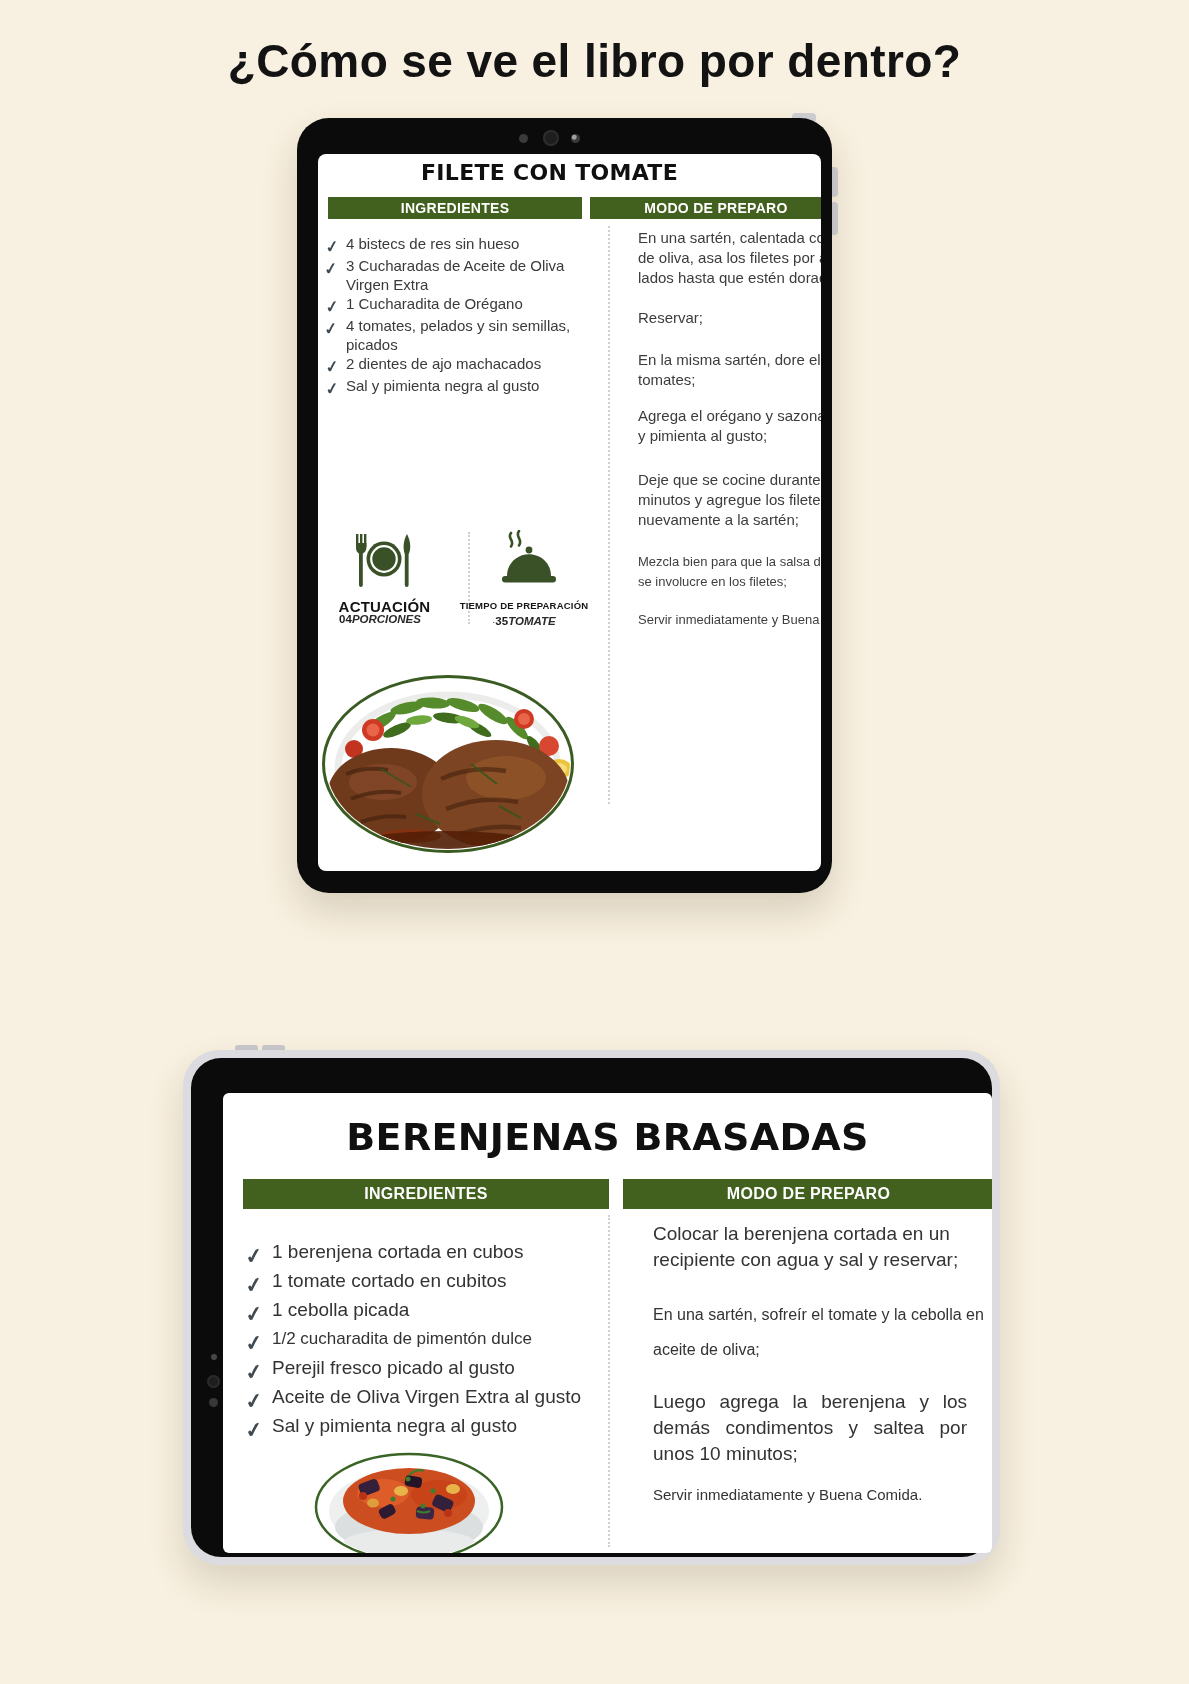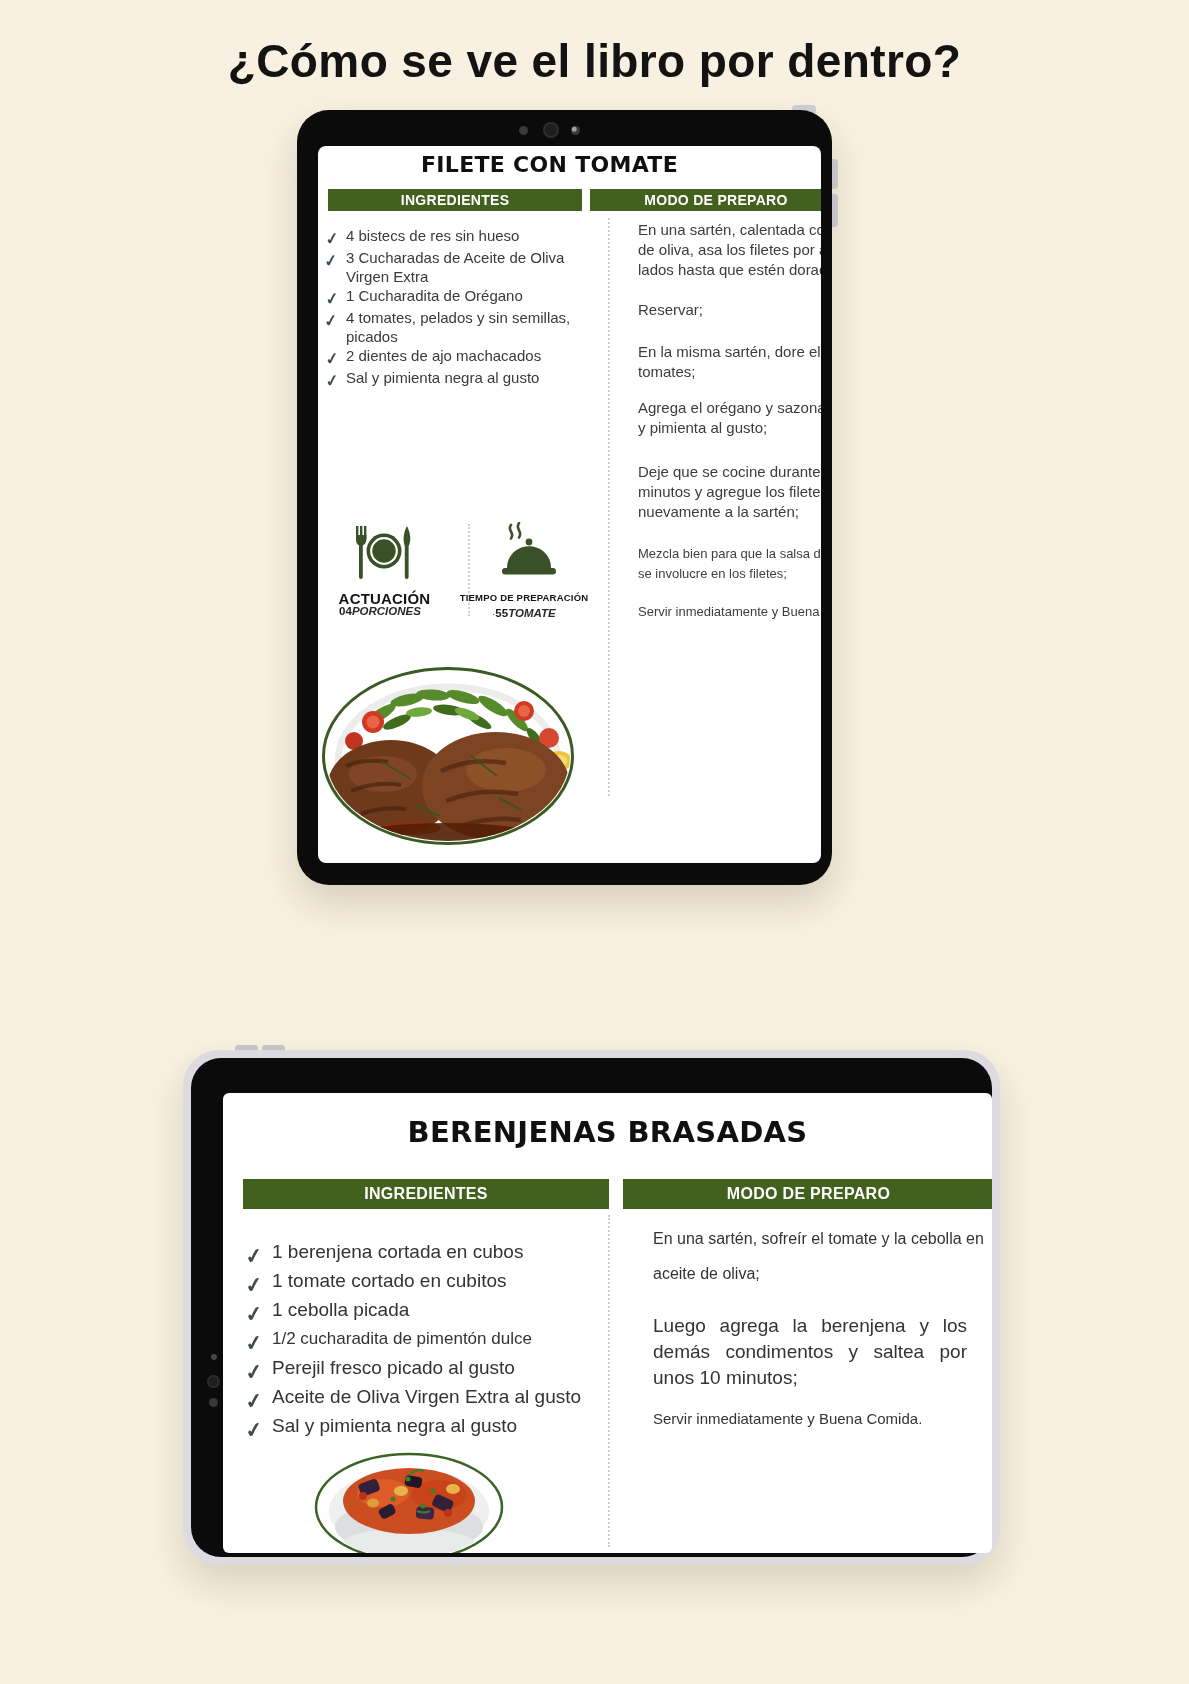--- a/index.html
+++ b/index.html
@@ -5,21 +5,21 @@
   * { box-sizing: border-box; margin: 0; padding: 0; }
   html,body { background:#f8f0e0; }
   .page { position:relative; width:1189px; height:1684px; background:#f8f0e0; overflow:hidden;
           font-family:"Liberation Sans",sans-serif; margin:0 auto; }
 
   .main-title { position:absolute; top:34px; left:0; width:100%; text-align:center;
 
                 font-size:46px; font-weight:800; color:#131313; letter-spacing:.4px; }
 
   
-  .tablet1 { position:absolute; left:297px; top:110px; width:535px; height:775px; }
+  .tablet1 { position:absolute; left:297px; top:118px; width:535px; height:775px; }
   .t1-topbtn { position:absolute; top:-5px; right:16px; width:24px; height:10px; border-radius:4px; background:#cfcfd4; }
   .t1-sbtn1 { position:absolute; right:-6px; top:49px; width:9px; height:30px; border-radius:4px; background:#cfcfd4; }
   .t1-sbtn2 { position:absolute; right:-6px; top:84px; width:9px; height:33px; border-radius:4px; background:#cfcfd4; }
   .t1-frame { position:absolute; inset:0; background:#0b0b0b; border-radius:32px;
               box-shadow:0 18px 36px rgba(70,55,25,.18); }
   .cam { position:absolute; border-radius:50%; }
   .t1-cam1 { left:222px; top:16px; width:9px; height:9px; background:#3a3a3a; }
   .t1-cam2 { left:246px; top:12px; width:16px; height:16px; background:#1e1e1e; box-shadow:inset 0 0 0 2px #2d2d2d; }
   .t1-cam3 { left:274px; top:16px; width:9px; height:9px;
              background:radial-gradient(circle at 35% 35%, #a0a0a0 0 2px, #3a3a3a 3px); }
@@ -70,21 +70,21 @@
   .t2-outer { position:absolute; inset:0; background:#dcdce0; border-radius:36px;
               box-shadow:0 18px 36px rgba(70,55,25,.16); }
   .t2-frame { position:absolute; left:8px; top:8px; width:801px; height:499px; background:#0b0b0b; border-radius:30px; }
   .t2-cam1 { left:20px; top:296px; width:6px; height:6px; background:#474747; }
   .t2-cam2 { left:16px; top:317px; width:13px; height:13px; background:#1e1e1e; box-shadow:inset 0 0 0 2px #2b2b2b; }
   .t2-cam3 { left:18px; top:340px; width:9px; height:9px; background:#383838; }
   .t2-screen { position:absolute; left:32px; top:35px; width:769px; height:460px; background:#fff;
                border-radius:6px; overflow:hidden; }
 
   .r2-title { position:absolute; top:22px; left:0; width:769px; text-align:center;
-              font-family:"DejaVu Sans",sans-serif; font-weight:700; font-size:29px; color:#101010; letter-spacing:.3px; }
+              font-family:"DejaVu Sans",sans-serif; font-weight:700; font-size:38px; color:#101010; letter-spacing:.3px; }
   .r2-bar-left  { left:12px;  top:86px; width:366px; height:30px; font-size:16px; line-height:30px; }
   .r2-bar-right { left:392px; top:86px; width:371px; height:30px; font-size:16px; line-height:30px; }
   .r2-divider { left:385px; top:122px; height:332px; }
 
   .r2-ingredients { position:absolute; left:20px; top:146px; width:345px; list-style:none; }
   .ing2-item { display:flex; gap:7px; font-size:19px; line-height:25px; color:#333; }
   .ing2-item .chk { flex:0 0 22px; font-size:21px; font-weight:900; color:#3f4a52;
                     transform:rotate(-8deg); line-height:25px; margin-top:4px; text-align:center; }
   .ing2-item.sm { font-size:17px; }
 
@@ -172,21 +172,21 @@
           <path d="M29 1 c-4.5 6 4.5 8 0 14.5" stroke="#3a5127" stroke-width="2.6" fill="none" stroke-linecap="round"></path>
           <circle cx="39" cy="20" r="3.4"></circle>
           <path d="M17 46 c0-12.6 9.9-21.8 22-21.8 s22 9.2 22 21.8 Z"></path>
           <rect x="12" y="46" width="54" height="6.5" rx="3.2"></rect>
         </svg>
 
         <div class="info-label servings-label">ACTUACIÓN</div>
         <div class="info-value servings-value"><b>04</b><i>PORCIONES</i></div>
 
         <div class="info-label time-label">TIEMPO DE PREPARACIÓN</div>
-        <div class="info-value time-value"><span class="pfx">·</span><b>55</b><i>TOMATE</i></div>
+        <div class="info-value time-value"><span class="pfx">·</span><b>35</b><i>TOMATE</i></div>
 
         <svg class="food1-svg" width="254" height="180" viewBox="0 0 254 180" xmlns="http://www.w3.org/2000/svg">
           <defs>
               <clipPath id="fp1">
                 <ellipse cx="127" cy="90" rx="122" ry="85"></ellipse>
               </clipPath>
             </defs>
           <ellipse cx="127" cy="90" rx="124.5" ry="87.5" fill="#ffffff" stroke="#3a5c22" stroke-width="3"></ellipse>
           <g clip-path="url(#fp1)">
             <ellipse cx="127" cy="95" rx="110" ry="74" fill="none" stroke="#ececea" stroke-width="7"></ellipse>
@@ -272,20 +272,21 @@
                 <span class="chk">✓</span>
                 <span>Aceite de Oliva Virgen Extra al gusto</span>
               </li>
             <li class="ing2-item">
                 <span class="chk">✓</span>
                 <span>Sal y pimienta negra al gusto</span>
               </li>
           </ul>
 
           <div class="r2-steps">
+            <p>Colocar la berenjena cortada en un recipiente con agua y sal y reservar;</p>
             <p class="md">En una sartén, sofreír el tomate y la cebolla en aceite de oliva;</p>
             <p class="just">Luego agrega la berenjena y los demás condimentos y saltea por unos 10 minutos;</p>
             <p class="sm2">Servir inmediatamente y Buena Comida.</p>
           </div>
 
           <svg class="food2-svg" width="192" height="114" viewBox="0 0 192 114" xmlns="http://www.w3.org/2000/svg">
             <defs>
                 <clipPath id="fp2">
                   <ellipse cx="96" cy="56" rx="91" ry="51"></ellipse>
                 </clipPath>

